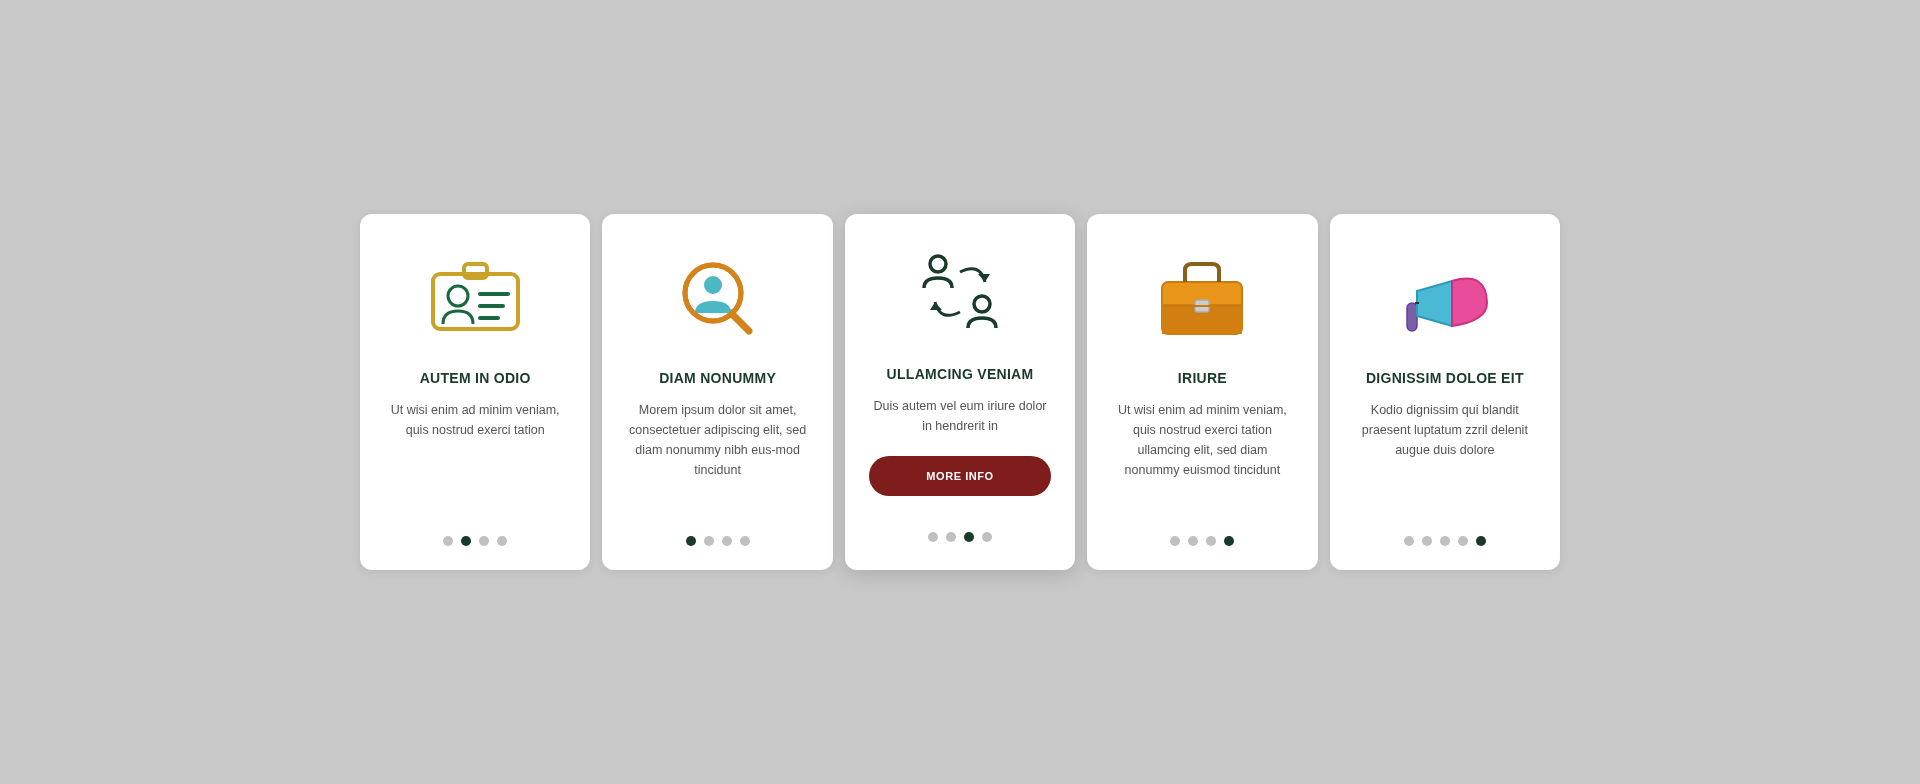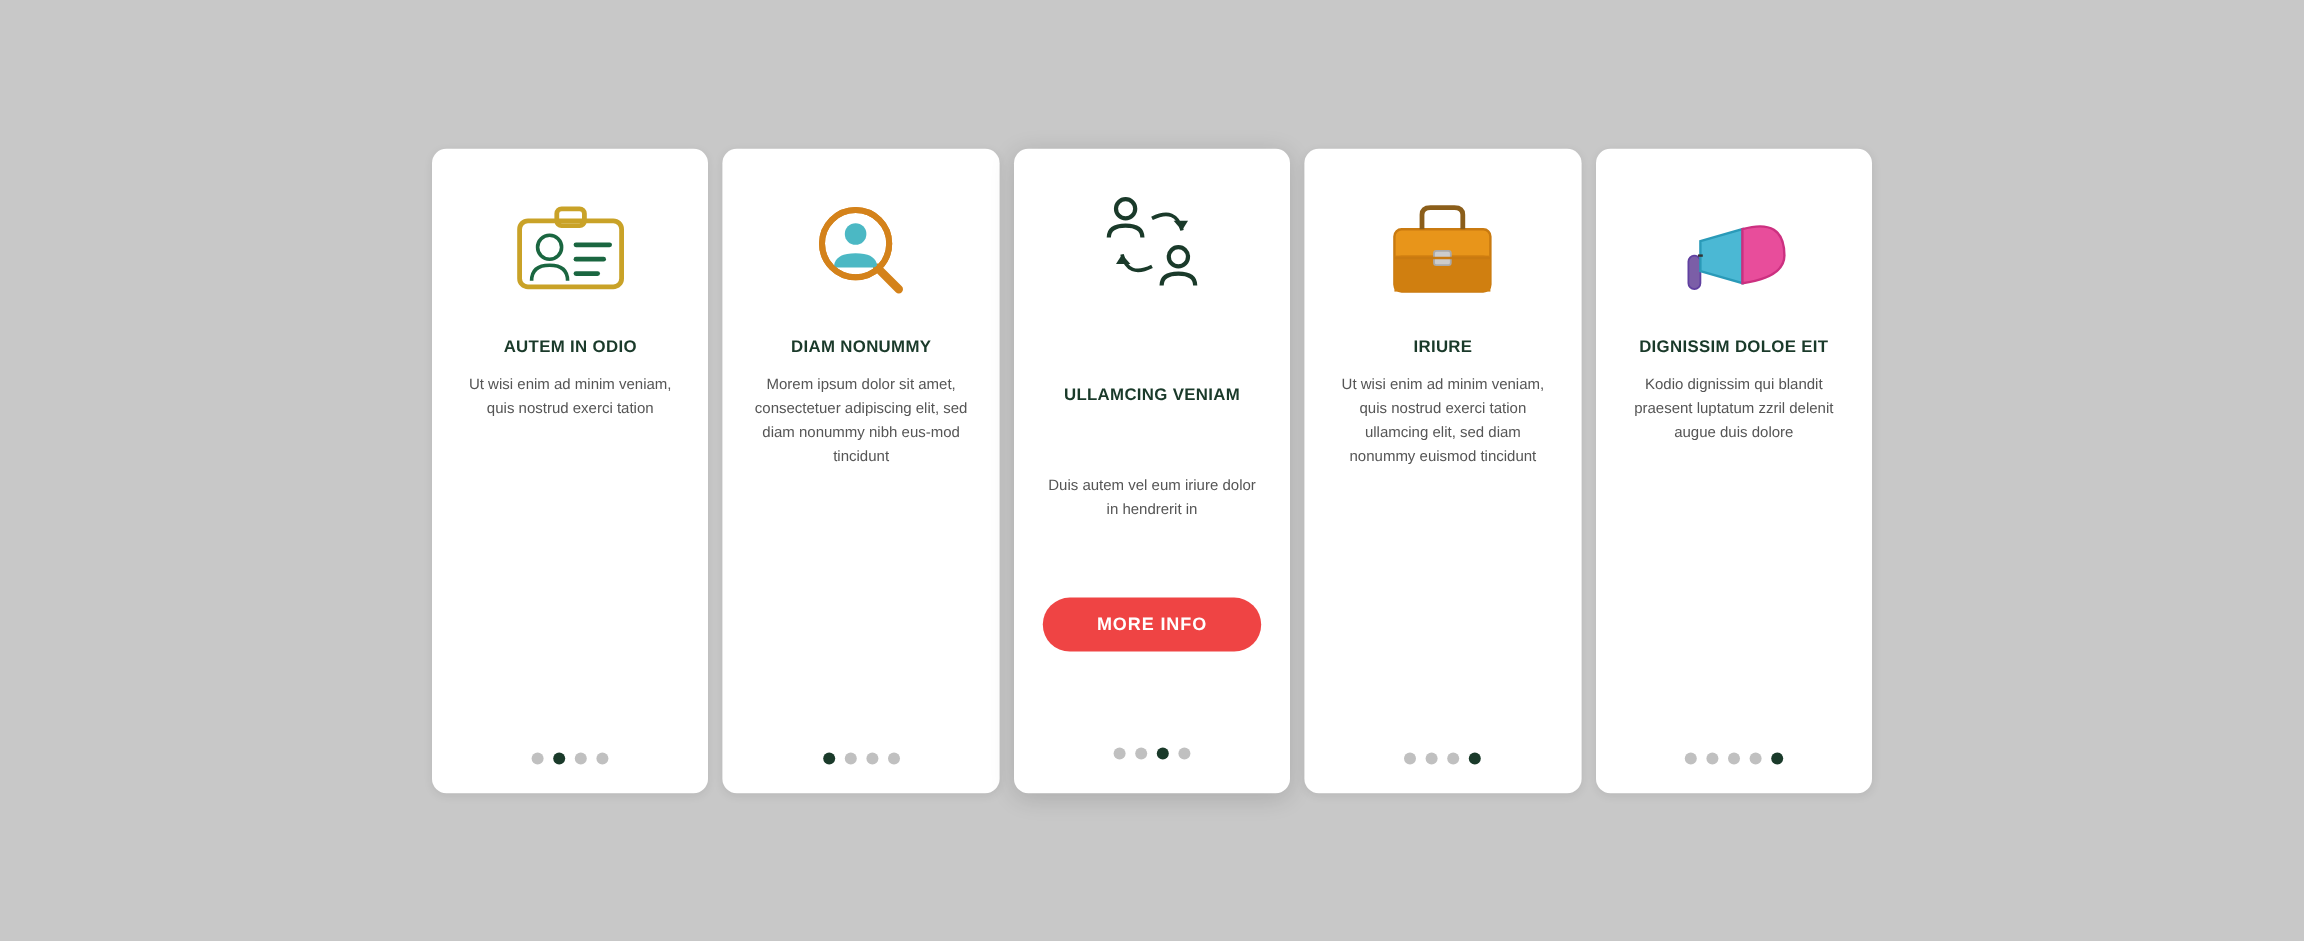--- a/index.html
+++ b/index.html
@@ -30,21 +30,20 @@
       flex-direction: column;
       align-items: center;
       flex: 1;
       box-shadow: 0 2px 8px rgba(0,0,0,0.08);
     }
 
     .card.active {
       box-shadow: 0 4px 20px rgba(0,0,0,0.15);
       padding-top: 28px;
       padding-bottom: 28px;
-      gap: 44px;
     }
 
     .card-icon {
       width: 100px;
       height: 100px;
       display: flex;
       align-items: center;
       justify-content: center;
       margin-bottom: 24px;
     }
@@ -61,26 +60,26 @@
 
     .card-text {
       font-size: 12.5px;
       color: #555;
       text-align: center;
       line-height: 1.6;
       flex: 1;
     }
 
     .more-info-btn {
-      background: #ef4444;
+      background: #7f1d1d;
       color: #fff;
       border: none;
       border-radius: 30px;
       padding: 14px 36px;
-      font-size: 15px;
+      font-size: 11px;
       font-weight: 700;
       cursor: pointer;
       margin: 20px 0 16px;
       letter-spacing: 0.05em;
       width: 100%;
       max-width: 220px;
     }
 
     .dots {
       display: flex;

